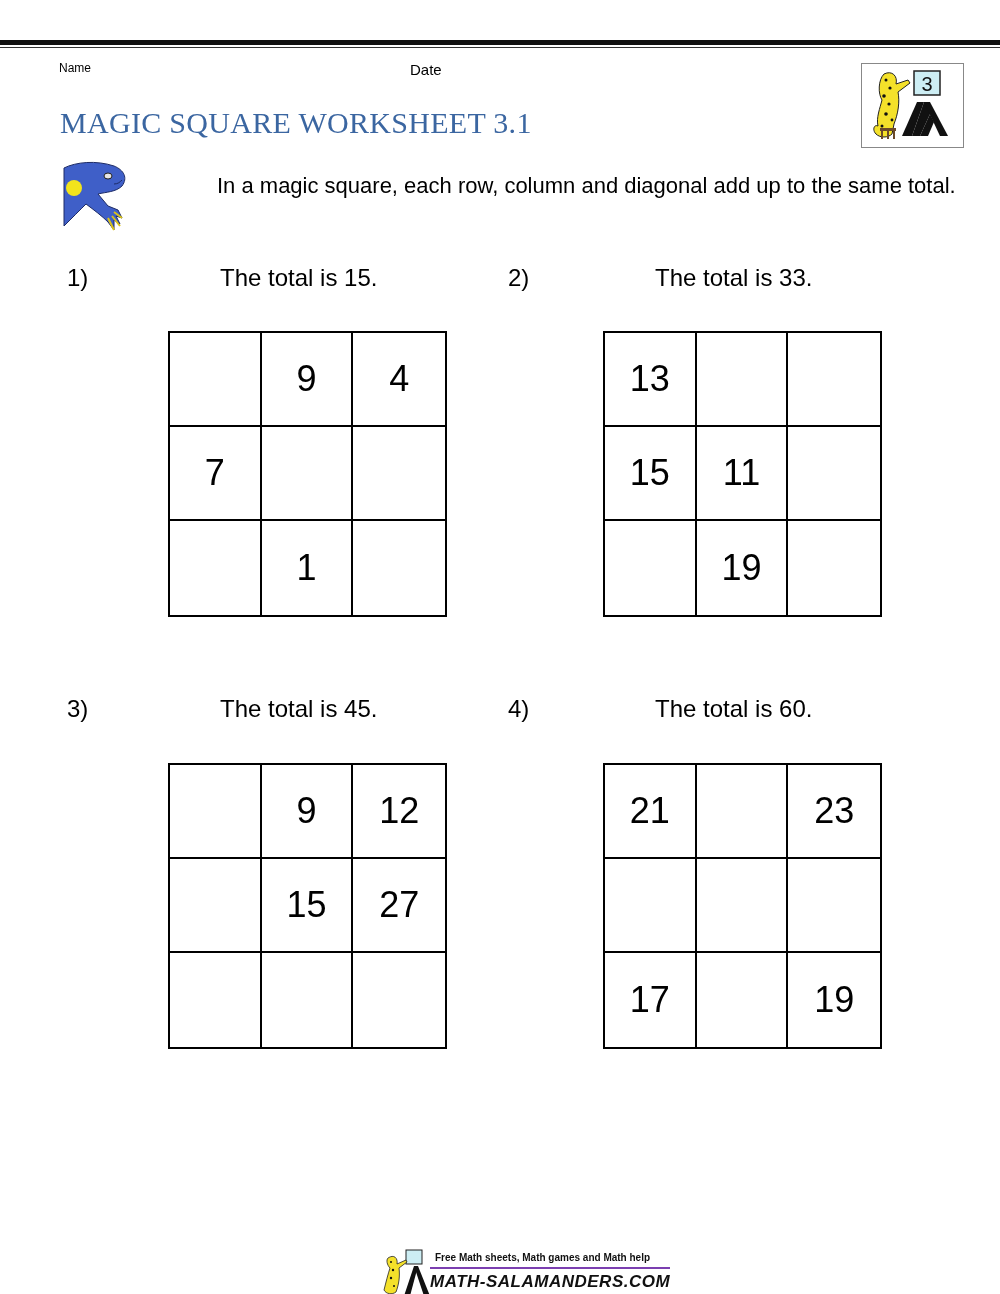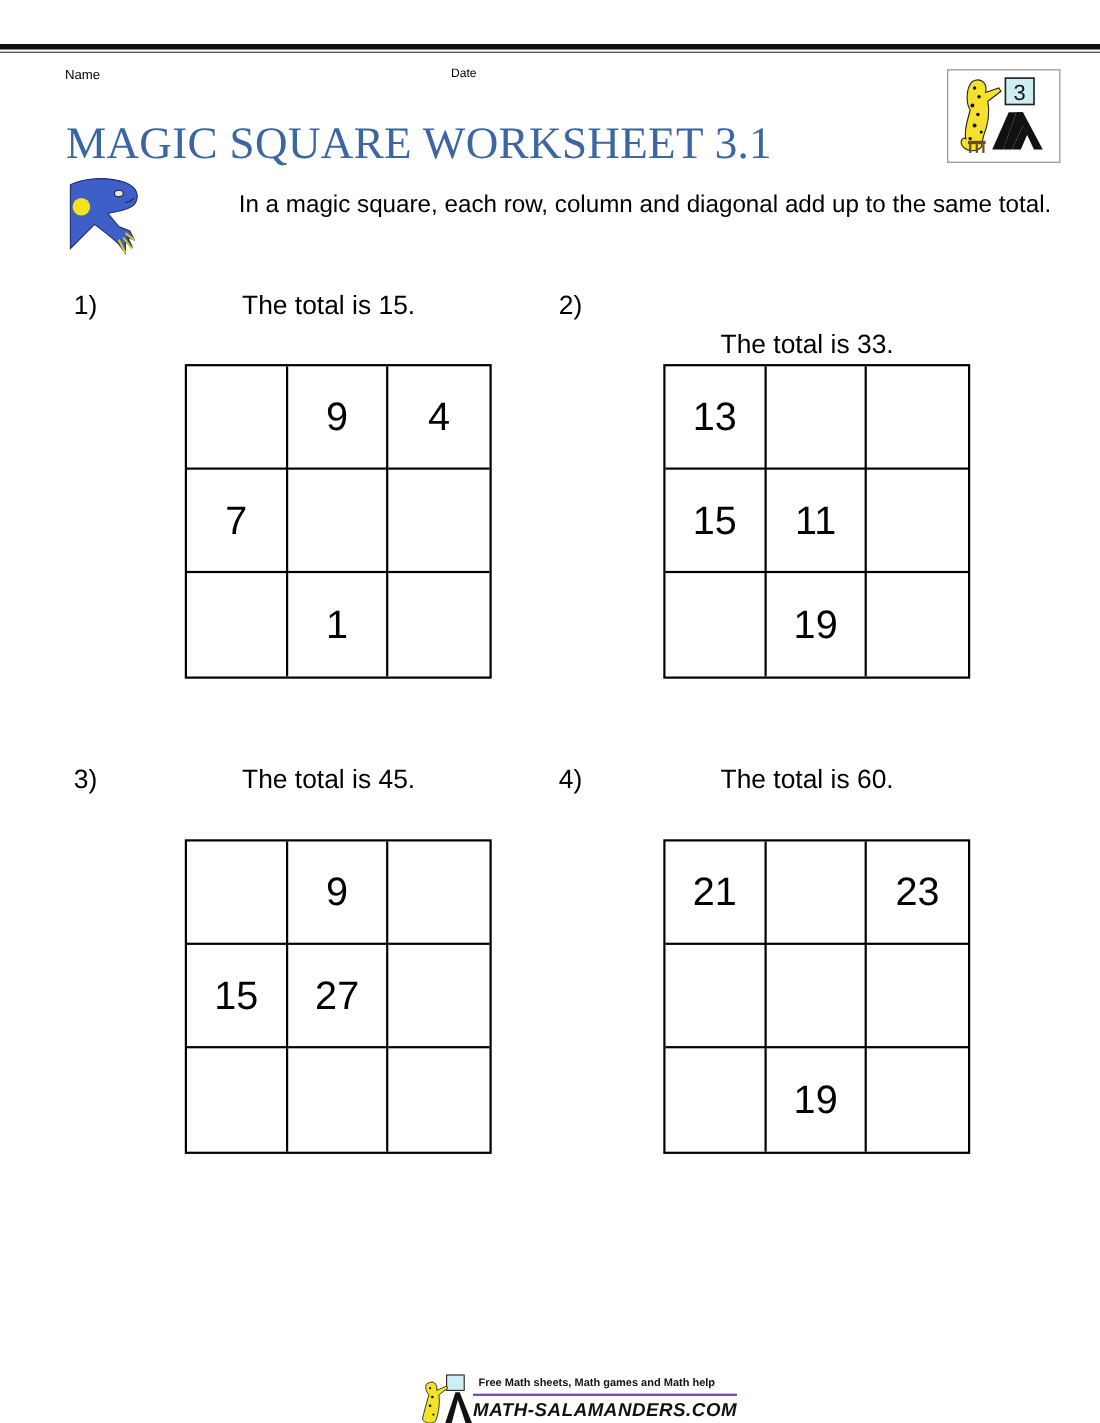--- a/index.html
+++ b/index.html
@@ -2,23 +2,23 @@
 <html><head>
   <meta charset="utf-8">
   <style>
     html, body { margin: 0; padding: 0; background: #ffffff; }
     body { width: 1000px; height: 1294px; position: relative; overflow: hidden; font-family: "Liberation Sans", "DejaVu Sans", sans-serif; color: #000; }
 
     .rule-thick { position: absolute; left: 0; top: 40px; width: 1000px; height: 5px; background: #111; }
     .rule-thin { position: absolute; left: 0; top: 47px; width: 1000px; height: 1px; background: #333; }
 
     .label-name { position: absolute; left: 59px; top: 61px; font-size: 12px; }
-    .label-date { position: absolute; left: 410px; top: 61px; font-size: 11px; text-align: center; }
+    .label-date { position: absolute; left: 410px; top: 61px; font-size: 15px; text-align: center; }
 
-    .title { position: absolute; left: 60px; top: 106px; font-family: "Liberation Serif", "DejaVu Serif", serif; font-size: 41px; color: #3b66a1; letter-spacing: 0.3px; }
+    .title { position: absolute; left: 60px; top: 106px; font-family: "Liberation Serif", "DejaVu Serif", serif; font-size: 30px; color: #3b66a1; letter-spacing: 0.3px; }
 
     .logo-box { position: absolute; left: 861px; top: 63px; width: 101px; height: 83px; border: 1px solid #888; background: #fff; }
 
     .salamander { position: absolute; left: 62px; top: 160px; width: 70px; height: 80px; }
 
     .intro { position: absolute; left: 177px; top: 170px; font-size: 22px; line-height: 32px; margin-left: 40px; }
 
     .problem-num { position: absolute; font-size: 24px; }
     .problem-total { position: absolute; font-size: 24px; }
 
@@ -92,55 +92,57 @@
   <div class="cell">4</div>
   <div class="cell">7</div>
   <div class="cell"></div>
   <div class="cell"></div>
   <div class="cell"></div>
   <div class="cell">1</div>
   <div class="cell"></div>
 </div>
 
 <div class="problem-num" style="left:508px; top:264px;">2)</div>
-<div class="problem-total" style="left:655px; top:264px;margin-top:36px;">The total is 33.</div>
+<div class="problem-total" style="left:655px; top:264px;">The total is 33.</div>
 <div class="grid" style="left:603px; top:331px;">
   <div class="cell">13</div>
   <div class="cell"></div>
   <div class="cell"></div>
   <div class="cell">15</div>
   <div class="cell">11</div>
   <div class="cell"></div>
   <div class="cell"></div>
   <div class="cell">19</div>
   <div class="cell"></div>
 </div>
 
 <div class="problem-num" style="left:67px; top:695px;">3)</div>
 <div class="problem-total" style="left:220px; top:695px;">The total is 45.</div>
 <div class="grid" style="left:168px; top:763px;">
   <div class="cell"></div>
   <div class="cell">9</div>
+  <div class="cell">12</div>
   <div class="cell"></div>
   <div class="cell">15</div>
   <div class="cell">27</div>
   <div class="cell"></div>
   <div class="cell"></div>
   <div class="cell"></div>
 </div>
 
 <div class="problem-num" style="left:508px; top:695px;">4)</div>
 <div class="problem-total" style="left:655px; top:695px;">The total is 60.</div>
 <div class="grid" style="left:603px; top:763px;">
   <div class="cell">21</div>
   <div class="cell"></div>
   <div class="cell">23</div>
   <div class="cell"></div>
   <div class="cell"></div>
   <div class="cell"></div>
+  <div class="cell">17</div>
   <div class="cell"></div>
   <div class="cell">19</div>
 </div>
 
 <div class="footer">
   <svg width="50" height="50" viewBox="0 0 50 50" style="position:absolute;left:0;top:0;">
     <rect x="26" y="2" width="16" height="14" fill="#cdeef4" stroke="#222" stroke-width="1"></rect>
     <path d="M8,10 C14,6 18,10 17,16 L26,12 L27,14 L19,20 C20,28 19,36 16,44 C12,47 6,46 4,42 C6,34 8,26 10,20 C7,17 6,12 8,10 Z" fill="#f4e12a" stroke="#222" stroke-width="0.8"></path>
     <circle cx="11" cy="14" r="1" fill="#111"></circle>
     <circle cx="13" cy="22" r="1.2" fill="#111"></circle>

